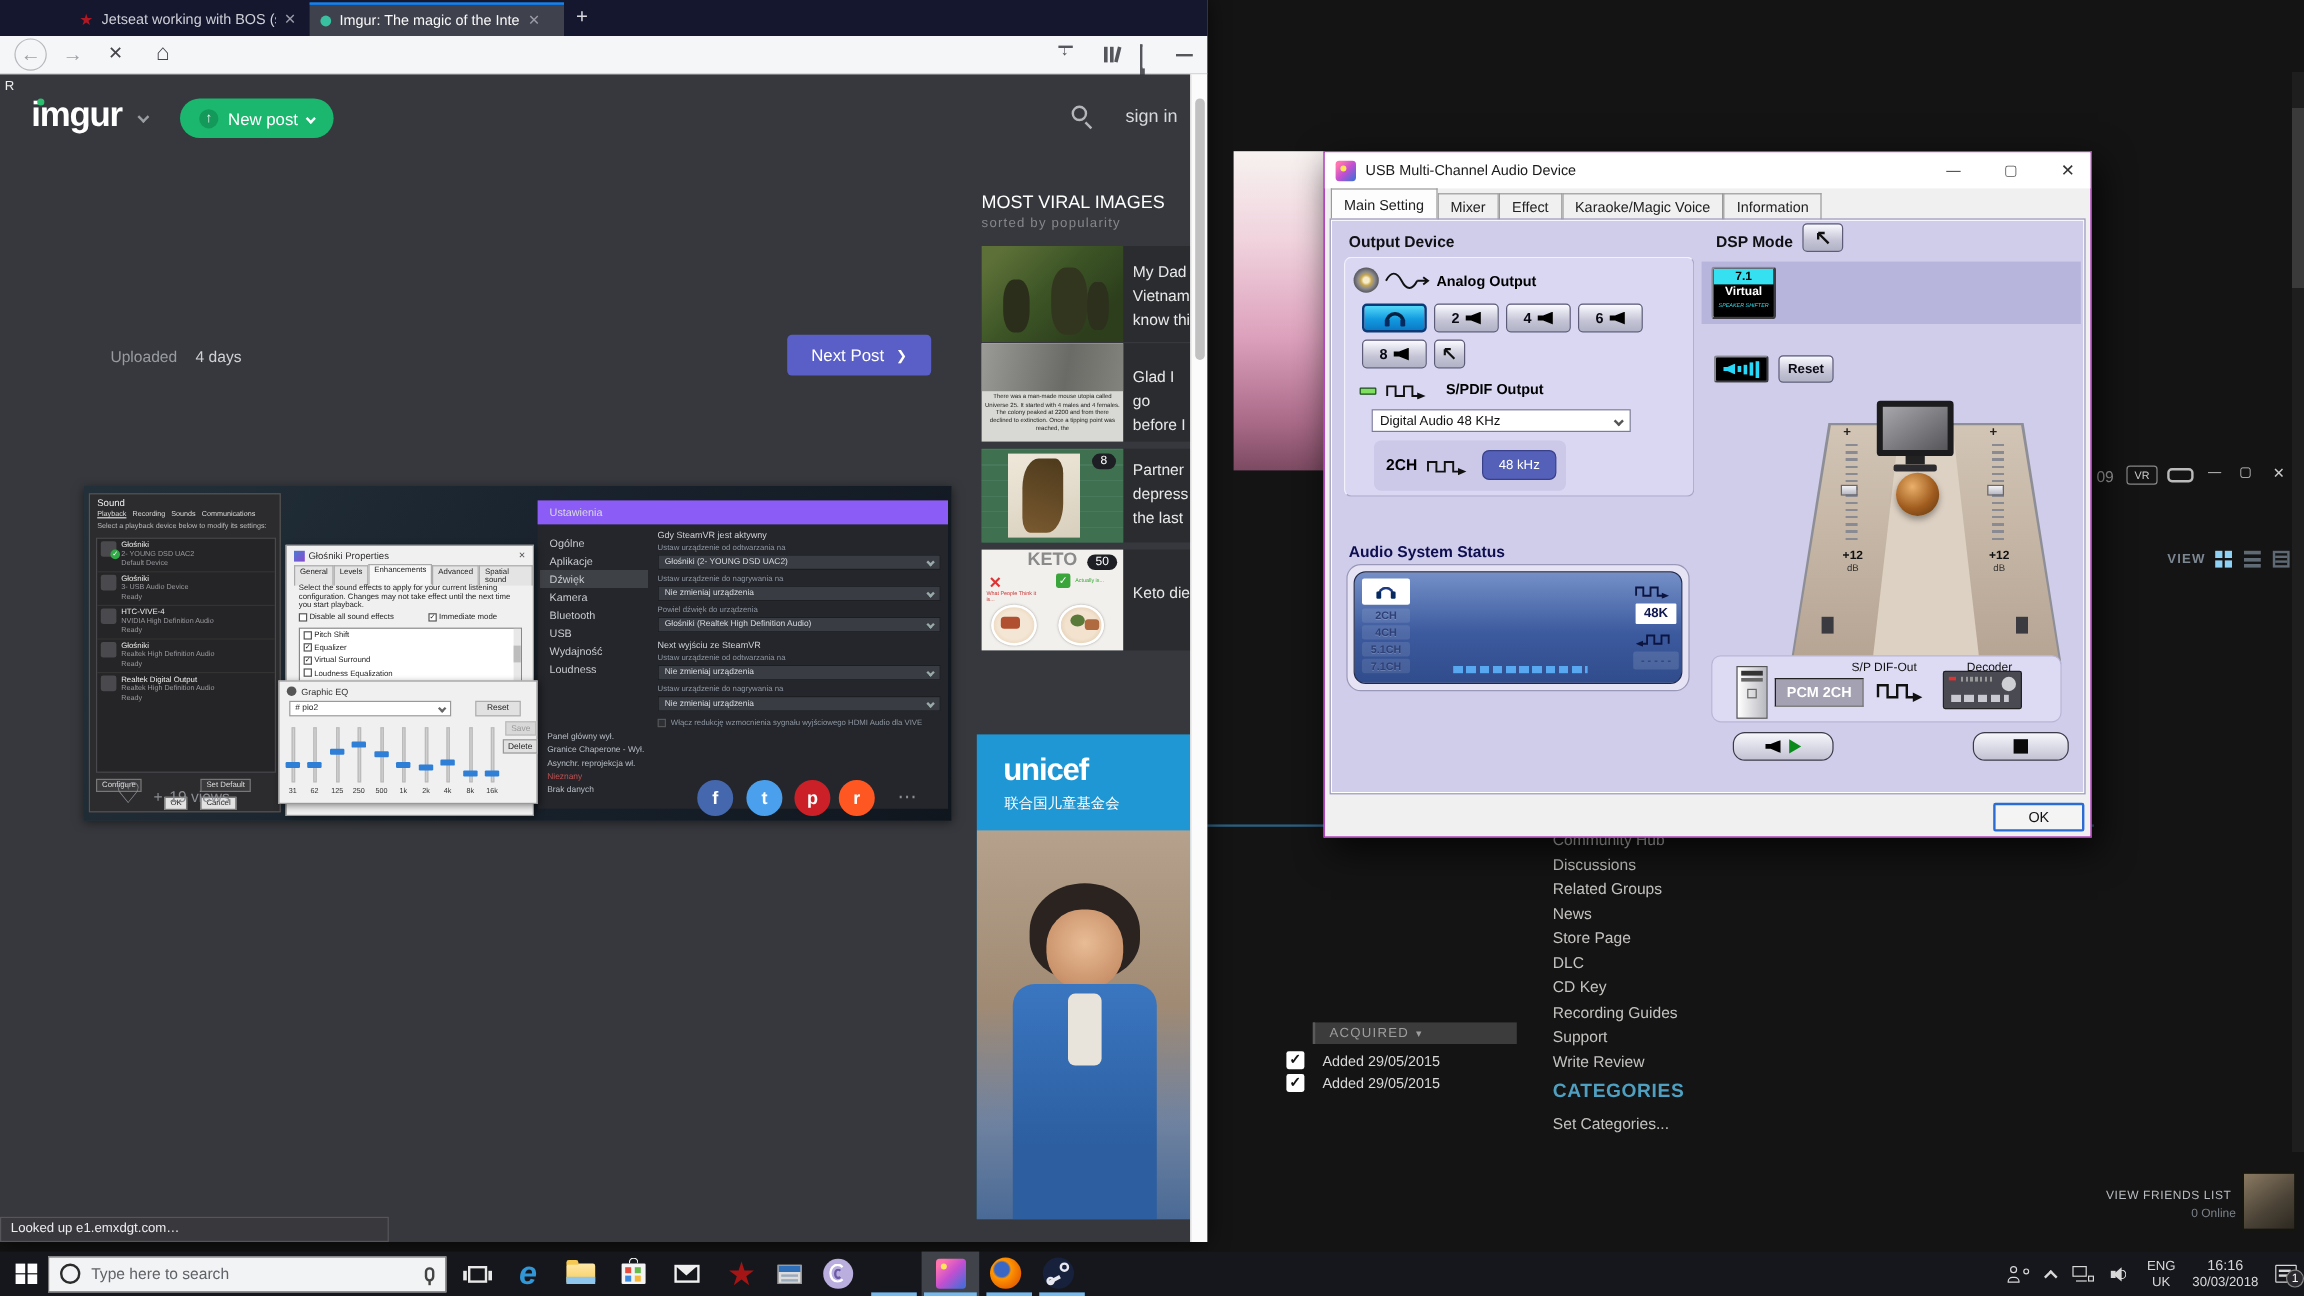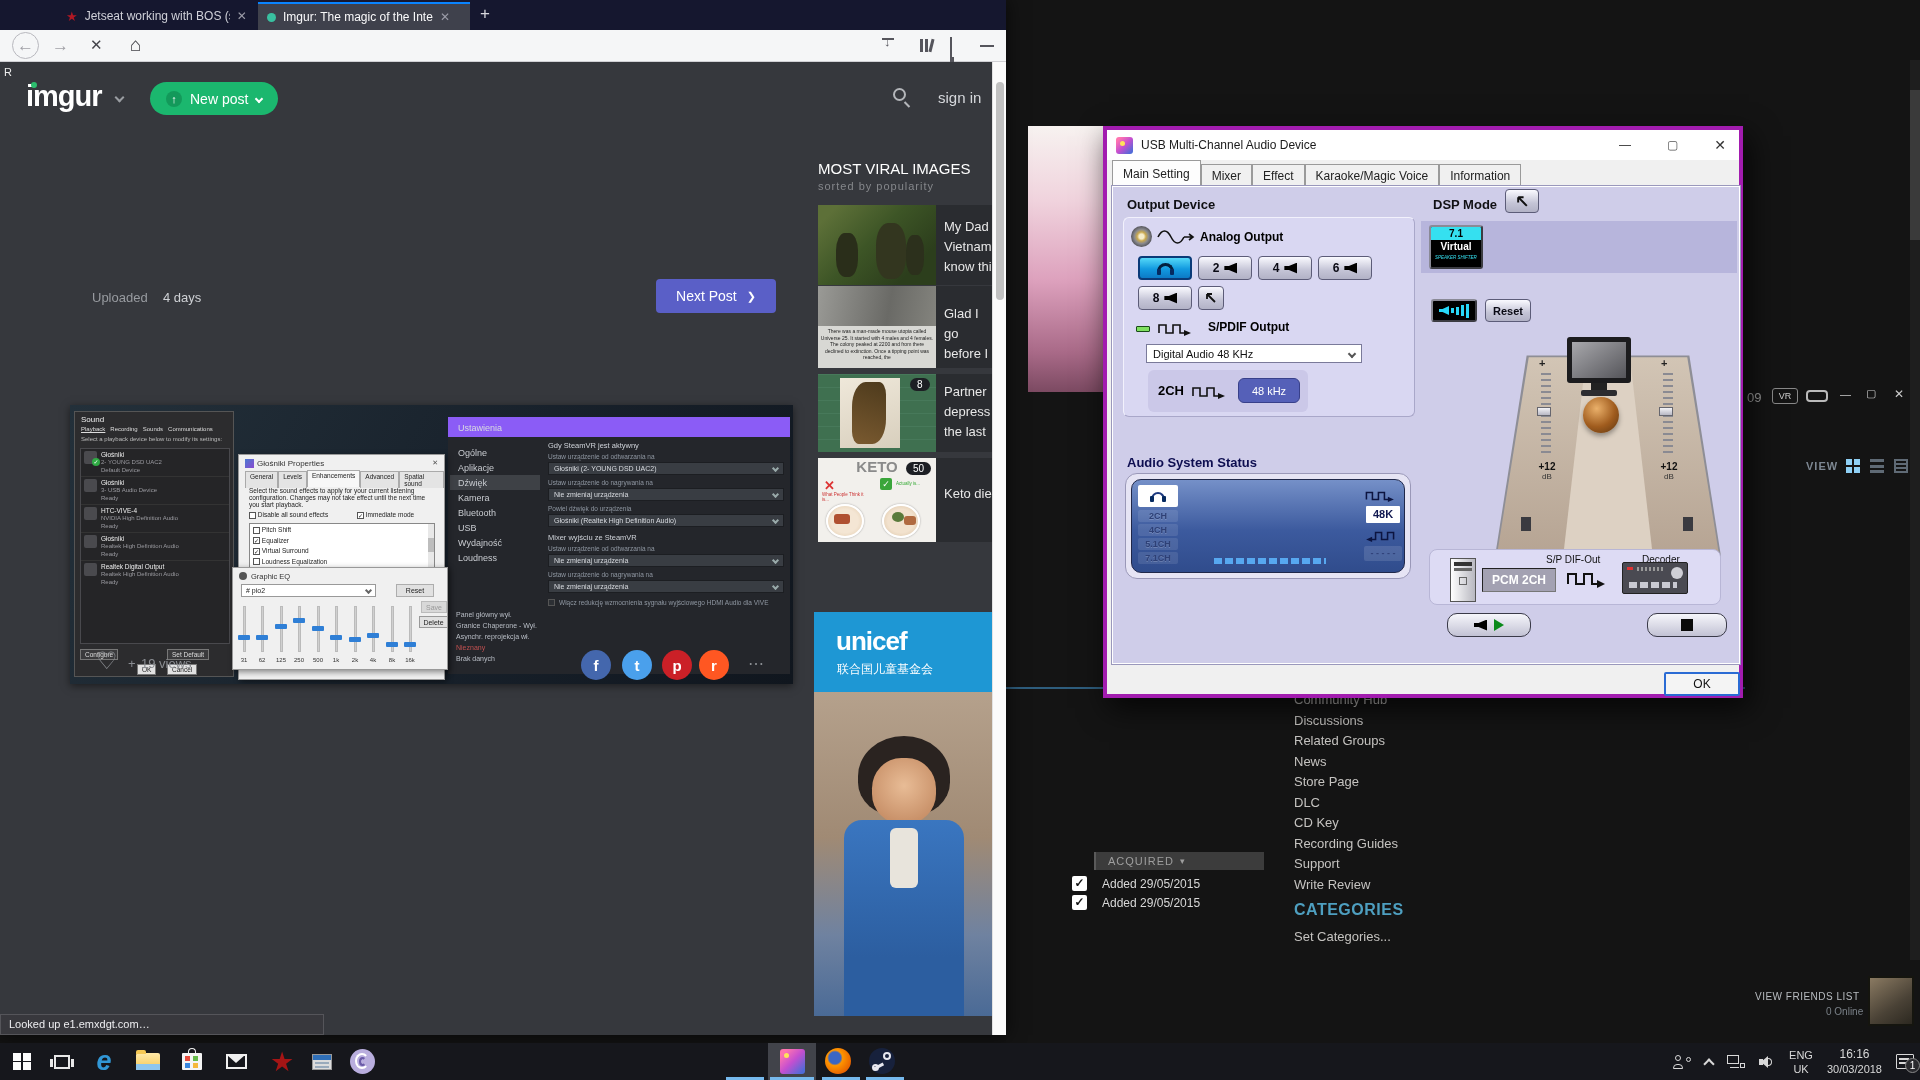--- a/index.html
+++ b/index.html
@@ -64,21 +64,21 @@
 .cbx{display:inline-block;width:7px;height:7px;border:1px solid #555;background:#fff;font-size:6px;line-height:6px;text-align:center;vertical-align:middle}
 .vrmenu{color:#c8cbd0;font-size:9px;padding:2.5px 8px}
 .vrmenu.sel{background:#3e4146}
 .vrlab{color:#8f97a2;font-size:6.5px}
 .vrfield{background:#393d43;border:1px solid #1c1e22;color:#d8dbe0;font-size:7px;height:13px;display:flex;align-items:center;justify-content:space-between;padding:0 5px}
 .vrstat{color:#b9bec6;font-size:7px;line-height:11px}
 .eq-track{position:absolute;width:3px;height:46px;background:#d0d0d0;border:1px solid #bbb}
 .eq-h{position:absolute;width:12px;height:5px;background:#2f7fd6;border-radius:1px}
 .eq-lab{position:absolute;font-size:6px;color:#333;width:16px;text-align:center}
 
-#usb{left:1103px;top:126px;width:640px;height:572px;background:#f0f0f0;border:4px solid #a21caf;box-shadow:6px 10px 28px rgba(0,0,0,.75)}
+#usb{left:1103px;top:126px;width:640px;height:572px;background:#f0f0f0;border:1px solid #a21caf;box-shadow:6px 10px 28px rgba(0,0,0,.75)}
 #usb .title{height:30px;background:#fff;display:flex;align-items:center;padding:0 9px;gap:8px}
 .appic{width:17px;height:17px;border-radius:3px;background:linear-gradient(135deg,#ff74b0 15%,#c44fd0 50%,#4f6bd8 90%);position:relative}
 .appic:after{content:"";position:absolute;left:4px;top:4px;width:5px;height:5px;background:#ffe35a;border-radius:50%}
 .utab{border:1px solid #9a9a9a;border-bottom:none;background:#f0f0f0;font-size:12px;color:#222;padding:4px 10px;display:inline-block}
 .utab.on{background:#fdfdfd;padding-top:6px;position:relative;top:-2px}
 #upanel{position:absolute;left:5px;top:56px;width:628px;height:478px;background:#cfcde9;border:1px solid #fff;outline:1px solid #9a98bc}
 .sect{font-weight:bold;font-size:13px;color:#101014}
 .sub1{position:absolute;background:#d9d7f2;border-radius:6px;border-top:1px solid #f2f1fc;border-left:1px solid #f2f1fc;border-right:1px solid #a9a7c9;border-bottom:1px solid #a9a7c9}
 .sbtn{position:absolute;height:24px;background:linear-gradient(#fafaff,#c4c4d6 60%,#b2b2c6);border:1px solid #5c5c78;border-radius:4px;display:flex;align-items:center;justify-content:center;gap:5px;font-weight:bold;font-size:12px;color:#0a0a14}
 .sbtn.sel{background:linear-gradient(#54d8f8,#129ae0 55%,#0c7ac6);border:2px solid #0a3a78}
@@ -326,21 +326,21 @@
             <div class="vrlab" style="margin-top:4px">Ustaw urządzenie do nagrywania na</div>
             <div class="vrfield" style="margin-top:2px">
                 <span>Nie zmieniaj urządzenia</span>
                 <span class="chev" style="padding:1.5px;color:#9aa"></span>
               </div>
             <div class="vrlab" style="margin-top:4px">Powiel dźwięk do urządzenia</div>
             <div class="vrfield" style="margin-top:2px">
                 <span>Głośniki (Realtek High Definition Audio)</span>
                 <span class="chev" style="padding:1.5px;color:#9aa"></span>
               </div>
-            <div style="color:#cfd3d9;font-size:7.5px;margin-top:6px">Mixer wyjściu ze SteamVR</div>
+            <div style="color:#cfd3d9;font-size:7.5px;margin-top:6px">Next wyjściu ze SteamVR</div>
             <div class="vrlab" style="margin-top:3px">Ustaw urządzenie od odtwarzania na</div>
             <div class="vrfield" style="margin-top:2px">
                 <span>Nie zmieniaj urządzenia</span>
                 <span class="chev" style="padding:1.5px;color:#9aa"></span>
               </div>
             <div class="vrlab" style="margin-top:4px">Ustaw urządzenie do nagrywania na</div>
             <div class="vrfield" style="margin-top:2px">
                 <span>Nie zmieniaj urządzenia</span>
                 <span class="chev" style="padding:1.5px;color:#9aa"></span>
               </div>
@@ -688,20 +688,27 @@
 
   <div id="tb" class="a">
     <div class="ic28" style="margin-left:8px">
         <span class="winlogo">
           <i></i>
           <i></i>
           <i></i>
           <i></i>
         </span>
       </div>
+    <div style="width:332px;height:30px;background:#f2f3f5;border:1px solid #7a7a7a;display:flex;align-items:center;gap:9px;padding:0 9px;margin-left:4px">
+      <span style="width:17px;height:17px;border:2.5px solid #2b2b2b;border-radius:50%"></span>
+      <span style="color:#5f6266;font-size:13px;flex:1">Type here to search</span>
+      <span style="position:relative;width:8px;height:12px;border:2px solid #444;border-radius:4px">
+          <i style="position:absolute;left:1px;bottom:-5px;width:2px;height:4px;background:#444"></i>
+        </span>
+    </div>
     <div class="ic28" style="margin-left:12px">
         <span style="position:relative;width:16px;height:14px;border:2px solid #e8e8e8">
           <i style="position:absolute;left:-6px;top:2px;width:3px;height:8px;background:#e8e8e8"></i>
           <i style="position:absolute;right:-6px;top:2px;width:3px;height:8px;background:#e8e8e8"></i>
         </span>
       </div>
     <div class="ic28" style="margin-left:14px;color:#3197d6;font-size:27px;font-weight:bold;font-style:italic">e</div>
     <div class="ic28" style="margin-left:16px">
         <span style="position:relative;width:24px;height:17px;background:linear-gradient(#ffe9a8,#f5c854);border-radius:2px">
           <i style="position:absolute;left:0;top:-3px;width:10px;height:4px;background:#f5c854;border-radius:2px 2px 0 0"></i>

